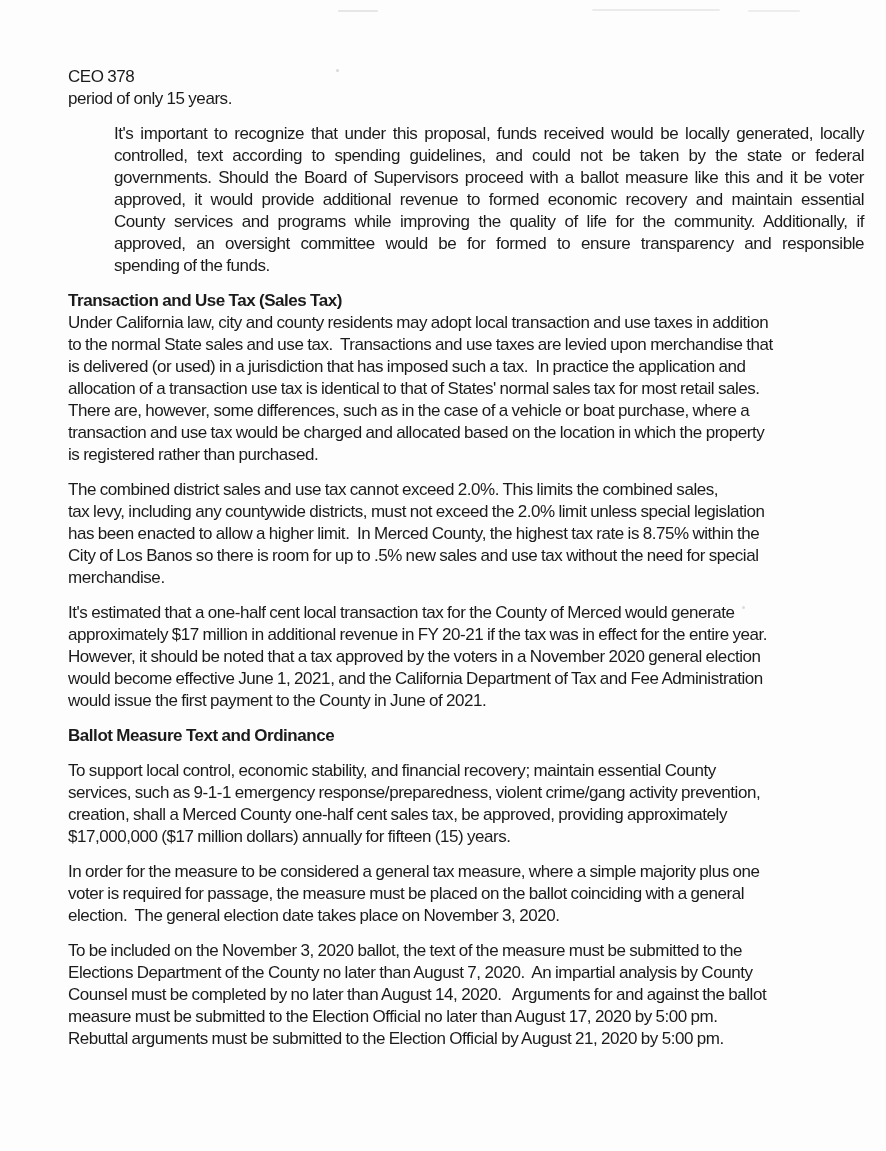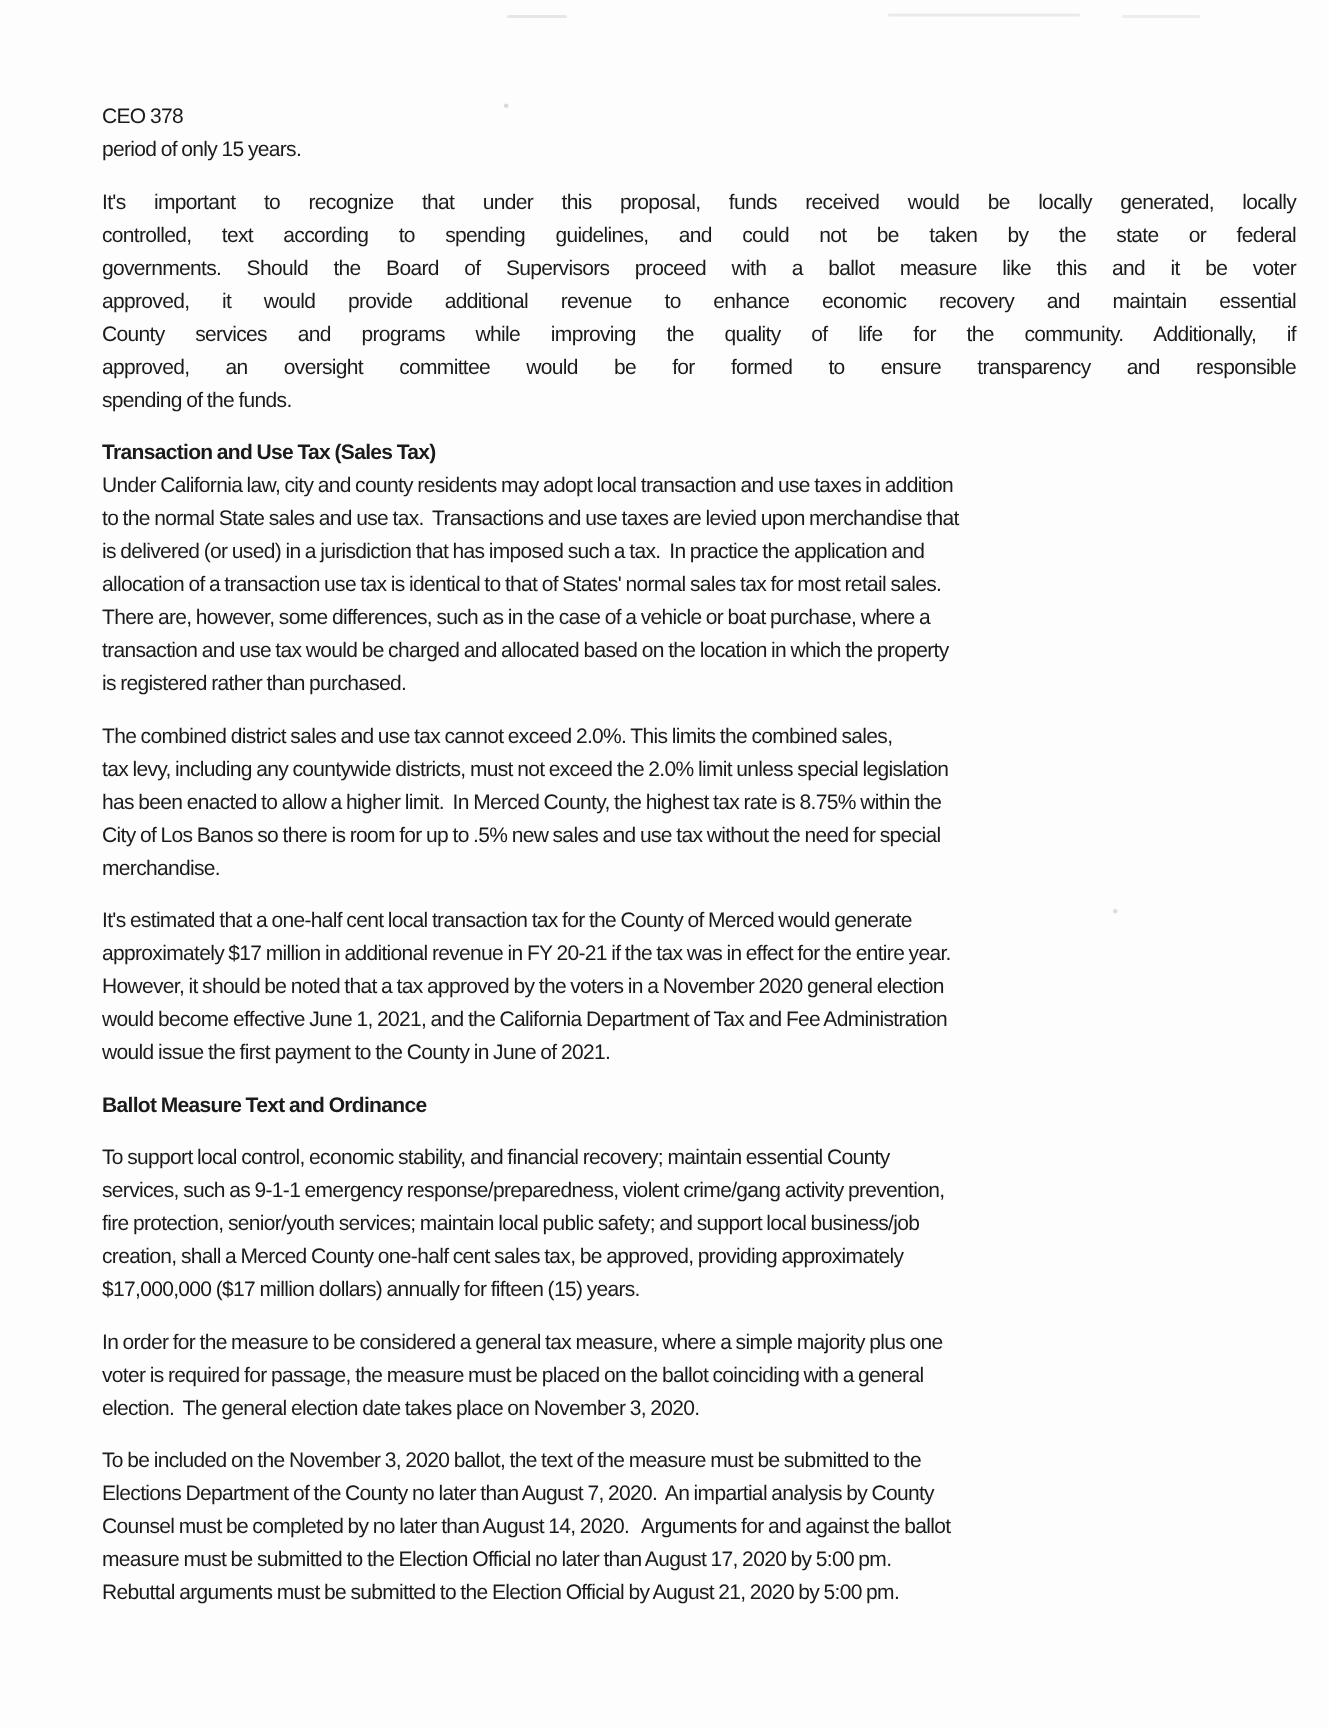--- a/index.html
+++ b/index.html
@@ -13,32 +13,33 @@
     position: relative;
     overflow: hidden;
     font-family: "Liberation Sans", "DejaVu Sans", sans-serif;
     color: #1b1b1b;
   }
   .page {
     position: absolute;
     left: 68px;
     top: 66px;
     width: 796px;
-    font-size: 14px;
+    font-size: 17px;
     line-height: 22px;
     letter-spacing: -0.45px;
     word-spacing: -0.5px;
   }
   .line {
     white-space: pre; 
   }
   .justified .line {
     white-space: normal;
     text-align: justify;
     text-align-last: justify;
+    margin-left: 46px;
   }
   .justified .line:last-child {
     text-align-last: auto;
   }
   .heading {
     font-weight: bold;
   }
   .mt {
     margin-top: 13px;
   }
@@ -66,21 +67,21 @@
 <div class="page">
 
   <div class="line">CEO 378</div>
 
   <div class="line">period of only 15 years.</div>
 
   <div class="para justified mt">
       <div class="line">It's important to recognize that under this proposal, funds received would be locally generated, locally</div>
       <div class="line">controlled, text according to spending guidelines, and could not be taken by the state or federal</div>
       <div class="line">governments. Should the Board of Supervisors proceed with a ballot measure like this and it be voter</div>
-      <div class="line">approved, it would provide additional revenue to enhance economic recovery and maintain essential</div>
+      <div class="line">approved, it would provide additional revenue to formed economic recovery and maintain essential</div>
       <div class="line">County services and programs while improving the quality of life for the community. Additionally, if</div>
       <div class="line">approved, an oversight committee would be for formed to ensure transparency and responsible</div>
       <div class="line">spending of the funds.</div>
     </div>
 
   <div class="section mt">
     <div class="line heading">Transaction and Use Tax (Sales Tax)</div>
     <div class="para">
         <div class="line">Under California law, city and county residents may adopt local transaction and use taxes in addition</div>
         <div class="line">to the normal State sales and use tax.  Transactions and use taxes are levied upon merchandise that</div>
@@ -108,21 +109,20 @@
       <div class="line">would issue the first payment to the County in June of 2021.</div>
     </div>
 
   <div class="section mt">
     <div class="line heading">Ballot Measure Text and Ordinance</div>
   </div>
 
   <div class="para mt">
       <div class="line">To support local control, economic stability, and financial recovery; maintain essential County</div>
       <div class="line">services, such as 9-1-1 emergency response/preparedness, violent crime/gang activity prevention,</div>
-      <div class="line">fire protection, senior/youth services; maintain local public safety; and support local business/job</div>
       <div class="line">creation, shall a Merced County one-half cent sales tax, be approved, providing approximately</div>
       <div class="line">$17,000,000 ($17 million dollars) annually for fifteen (15) years.</div>
     </div>
 
   <div class="para mt">
       <div class="line">In order for the measure to be considered a general tax measure, where a simple majority plus one</div>
       <div class="line">voter is required for passage, the measure must be placed on the ballot coinciding with a general</div>
       <div class="line">election.  The general election date takes place on November 3, 2020.</div>
     </div>
 

